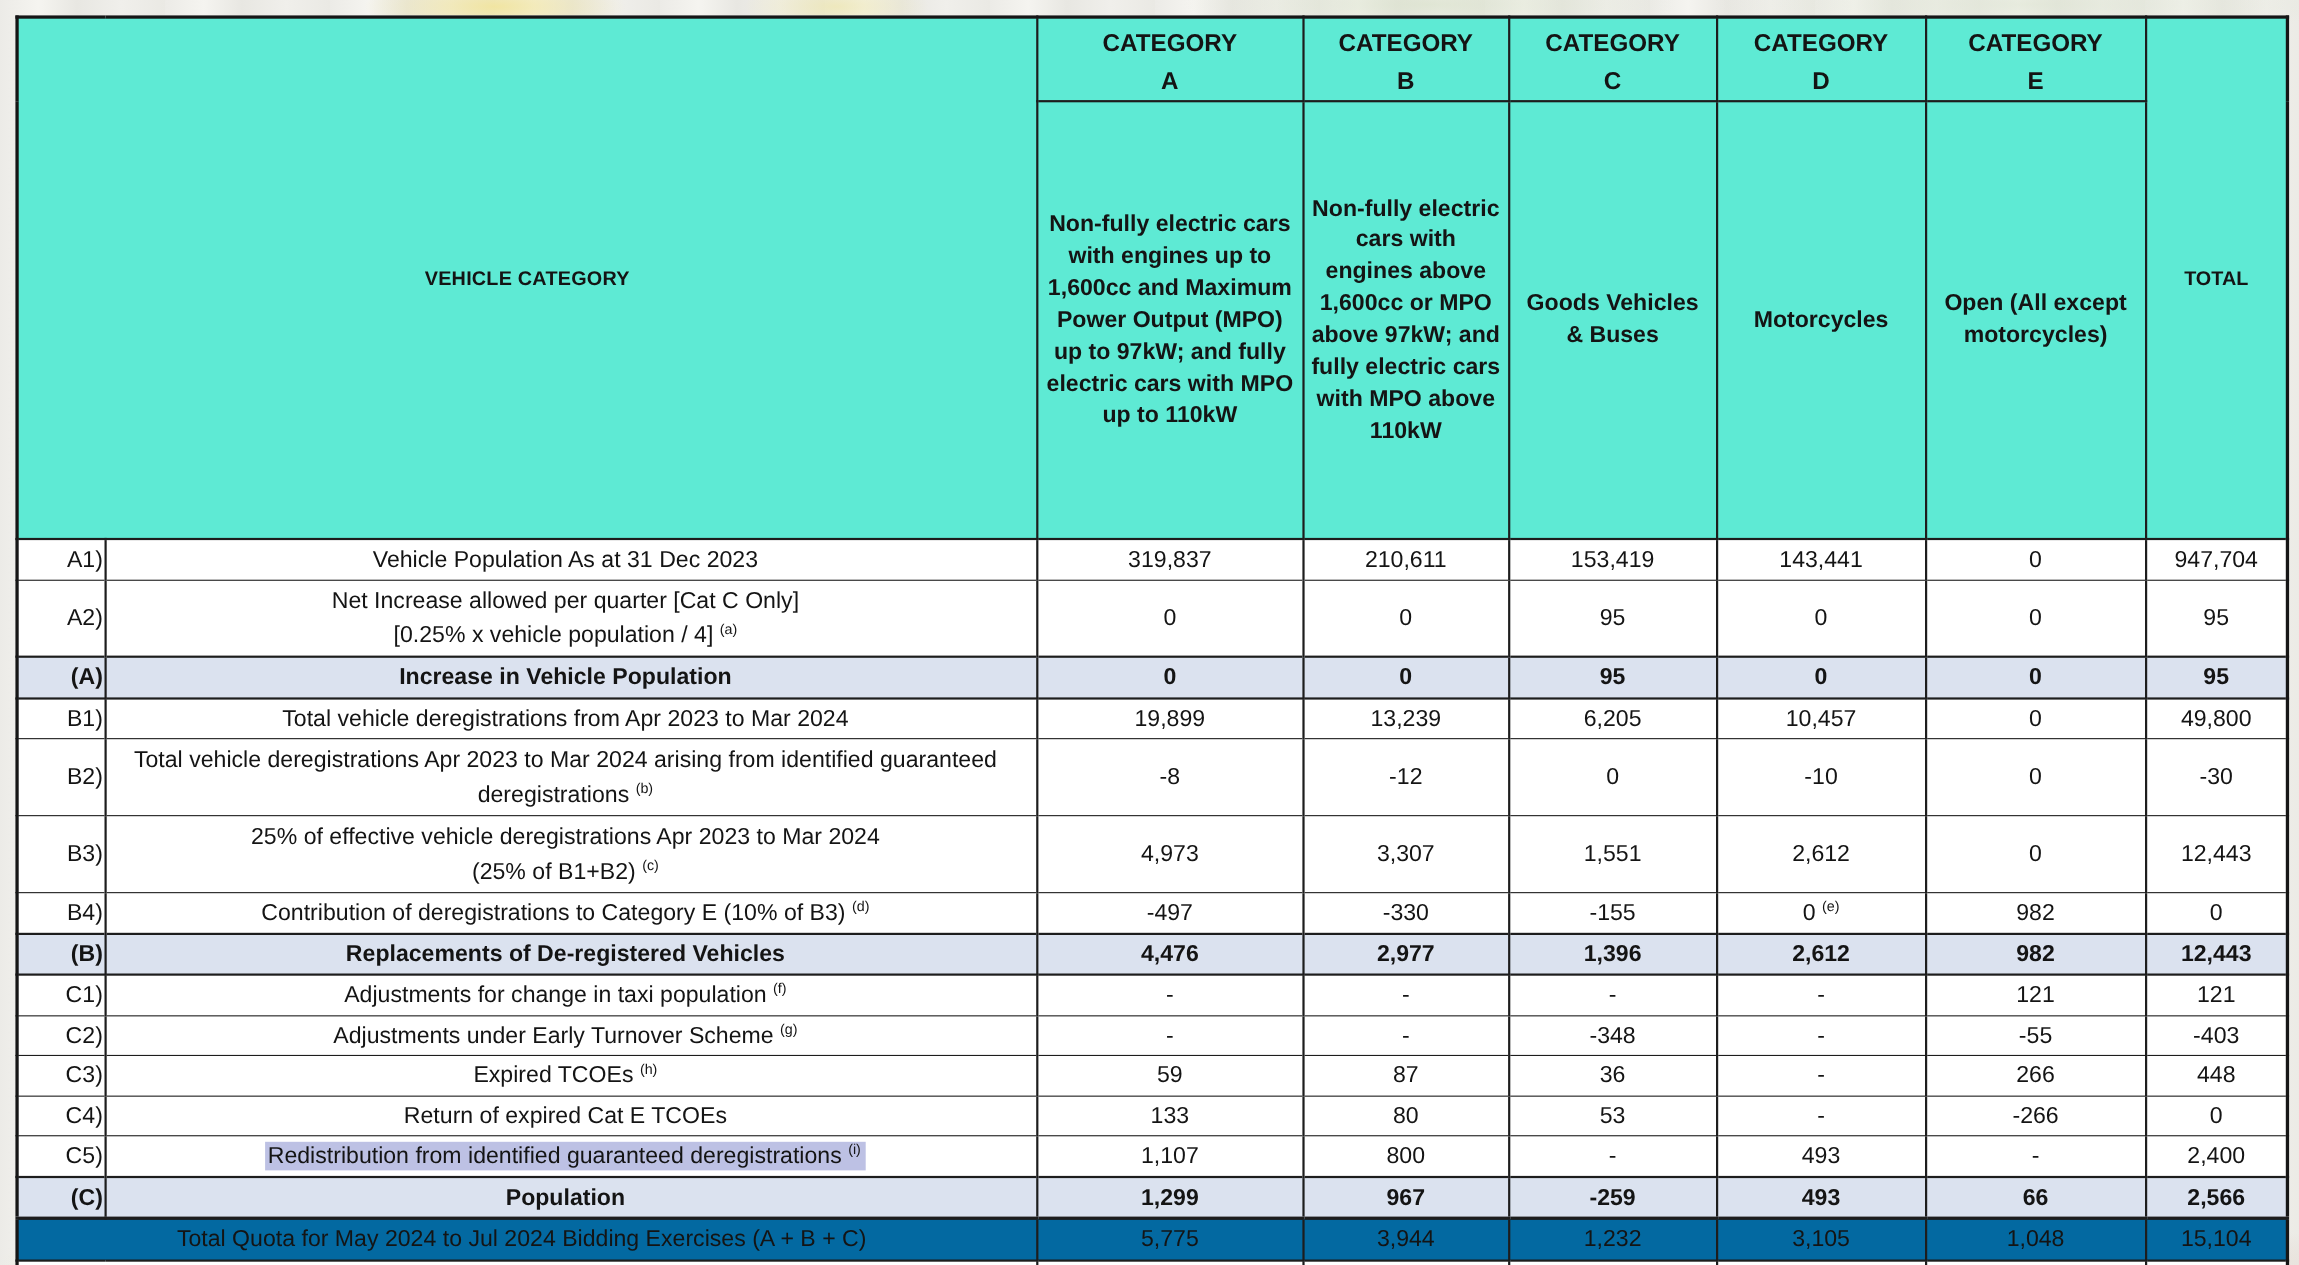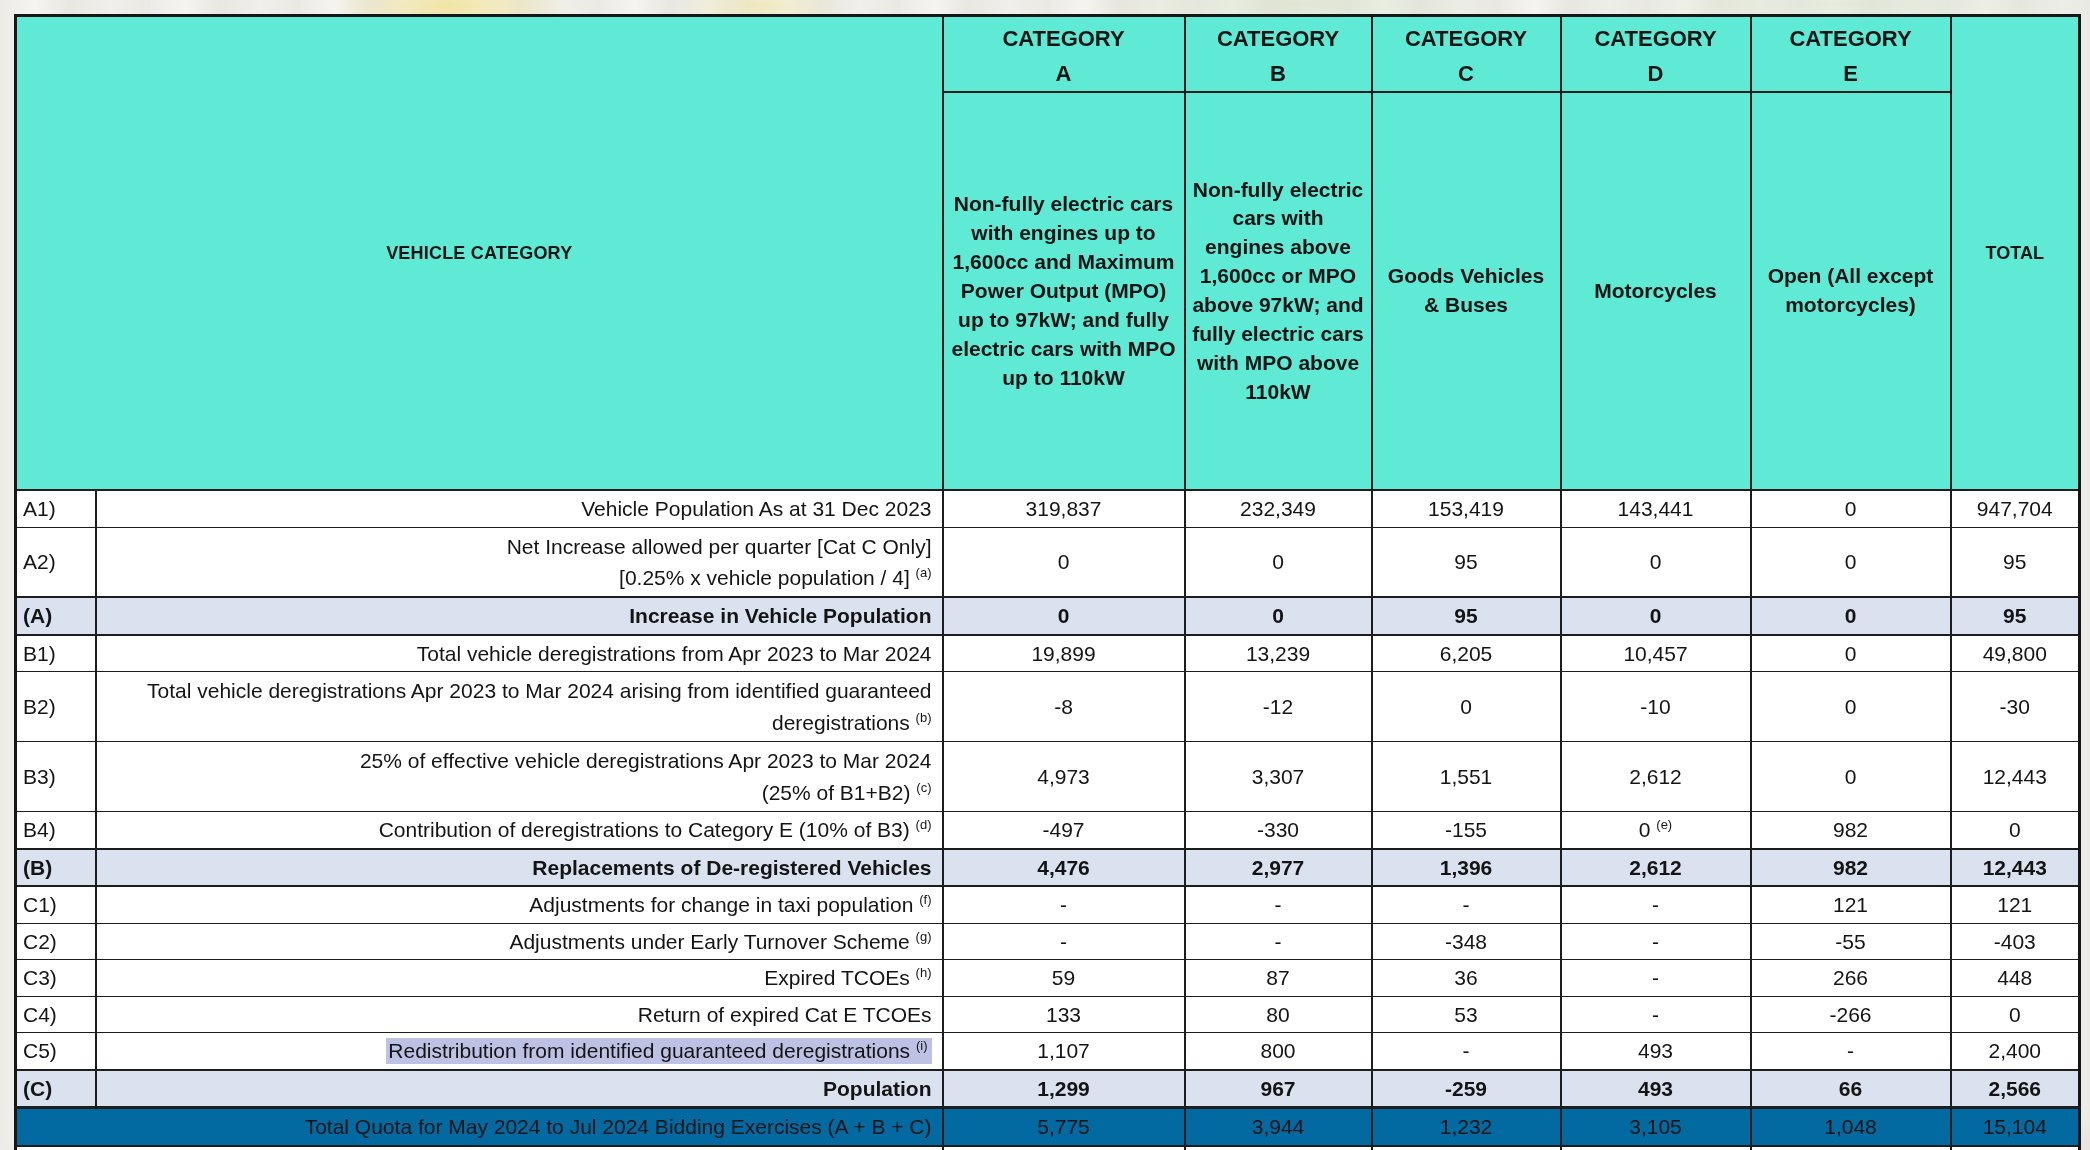--- a/index.html
+++ b/index.html
@@ -28,22 +28,22 @@
   }
   th,td{border:2px solid #1d1d1d;vertical-align:middle;}
   thead th{background:#5eead4;font-weight:bold;text-align:center;padding:0 6px;}
   .vc-th{font-size:18px;letter-spacing:.2px;}
   .total-th{font-size:18px;}
   .cat-th{font-size:22px;line-height:1.6;padding-top:4px;}
   .desc-th{font-size:21px;line-height:1.38;font-weight:bold;}
   tr.cat-row{height:74px;}
   tr.desc-row{height:398px;}
   tbody td{font-size:21px;border-top-width:1px;border-bottom-width:1px;}
-  .code-cell{text-align:left;padding:1px 20px 1px 6px;}
-  .label-cell{text-align:right;padding:2px 10px 2px 0;line-height:1.5;white-space:pre-line;}
+  .code-cell{text-align:right;padding:1px 1px 1px 6px;}
+  .label-cell{text-align:center;padding:2px 10px 2px 0;line-height:1.5;white-space:pre-line;}
   .num-cell{text-align:center;padding:1px 4px;}
   tbody tr.summary td{background:#dbe2ef;font-weight:bold;border-top-width:2px;border-bottom-width:2px;}
   tbody tr.total-bold td{background:#0369a1;font-weight:normal;border-top-width:3px;border-bottom-width:2px;}
   tbody tr.total-plain td{background:#ffffff;font-weight:normal;border-top-width:2px;}
   sup{font-size:13px;line-height:0;}
   .hl{background:#bdc1e4;padding:1px 4px 2px 2px;}
   tr.h34{height:34px;} tr.h70{height:70px;}
 </style>
 </head>
 <body>
@@ -91,21 +91,21 @@
           <th class="desc-th">Goods Vehicles &amp; Buses</th>
           <th class="desc-th">Motorcycles</th>
           <th class="desc-th">Open (All except motorcycles)</th>
         </tr>
     </thead>
     <tbody id="rows">
         <tr class="data h34">
           <td class="code-cell">A1)</td>
           <td class="label-cell"><span><span>Vehicle Population As at 31 Dec 2023</span></span></td>
           <td class="num-cell"><span>319,837</span></td>
-          <td class="num-cell"><span>232,349</span></td>
+          <td class="num-cell"><span>210,611</span></td>
           <td class="num-cell"><span>153,419</span></td>
           <td class="num-cell"><span>143,441</span></td>
           <td class="num-cell"><span>0</span></td>
           <td class="num-cell"><span>947,704</span></td>
         </tr>
         <tr class="data h70">
           <td class="code-cell">A2)</td>
           <td class="label-cell"><span><span>Net Increase allowed per quarter [Cat C Only]
 [0.25% x vehicle population / 4]</span> <sup>(a)</sup></span></td>
           <td class="num-cell"><span>0</span></td>

